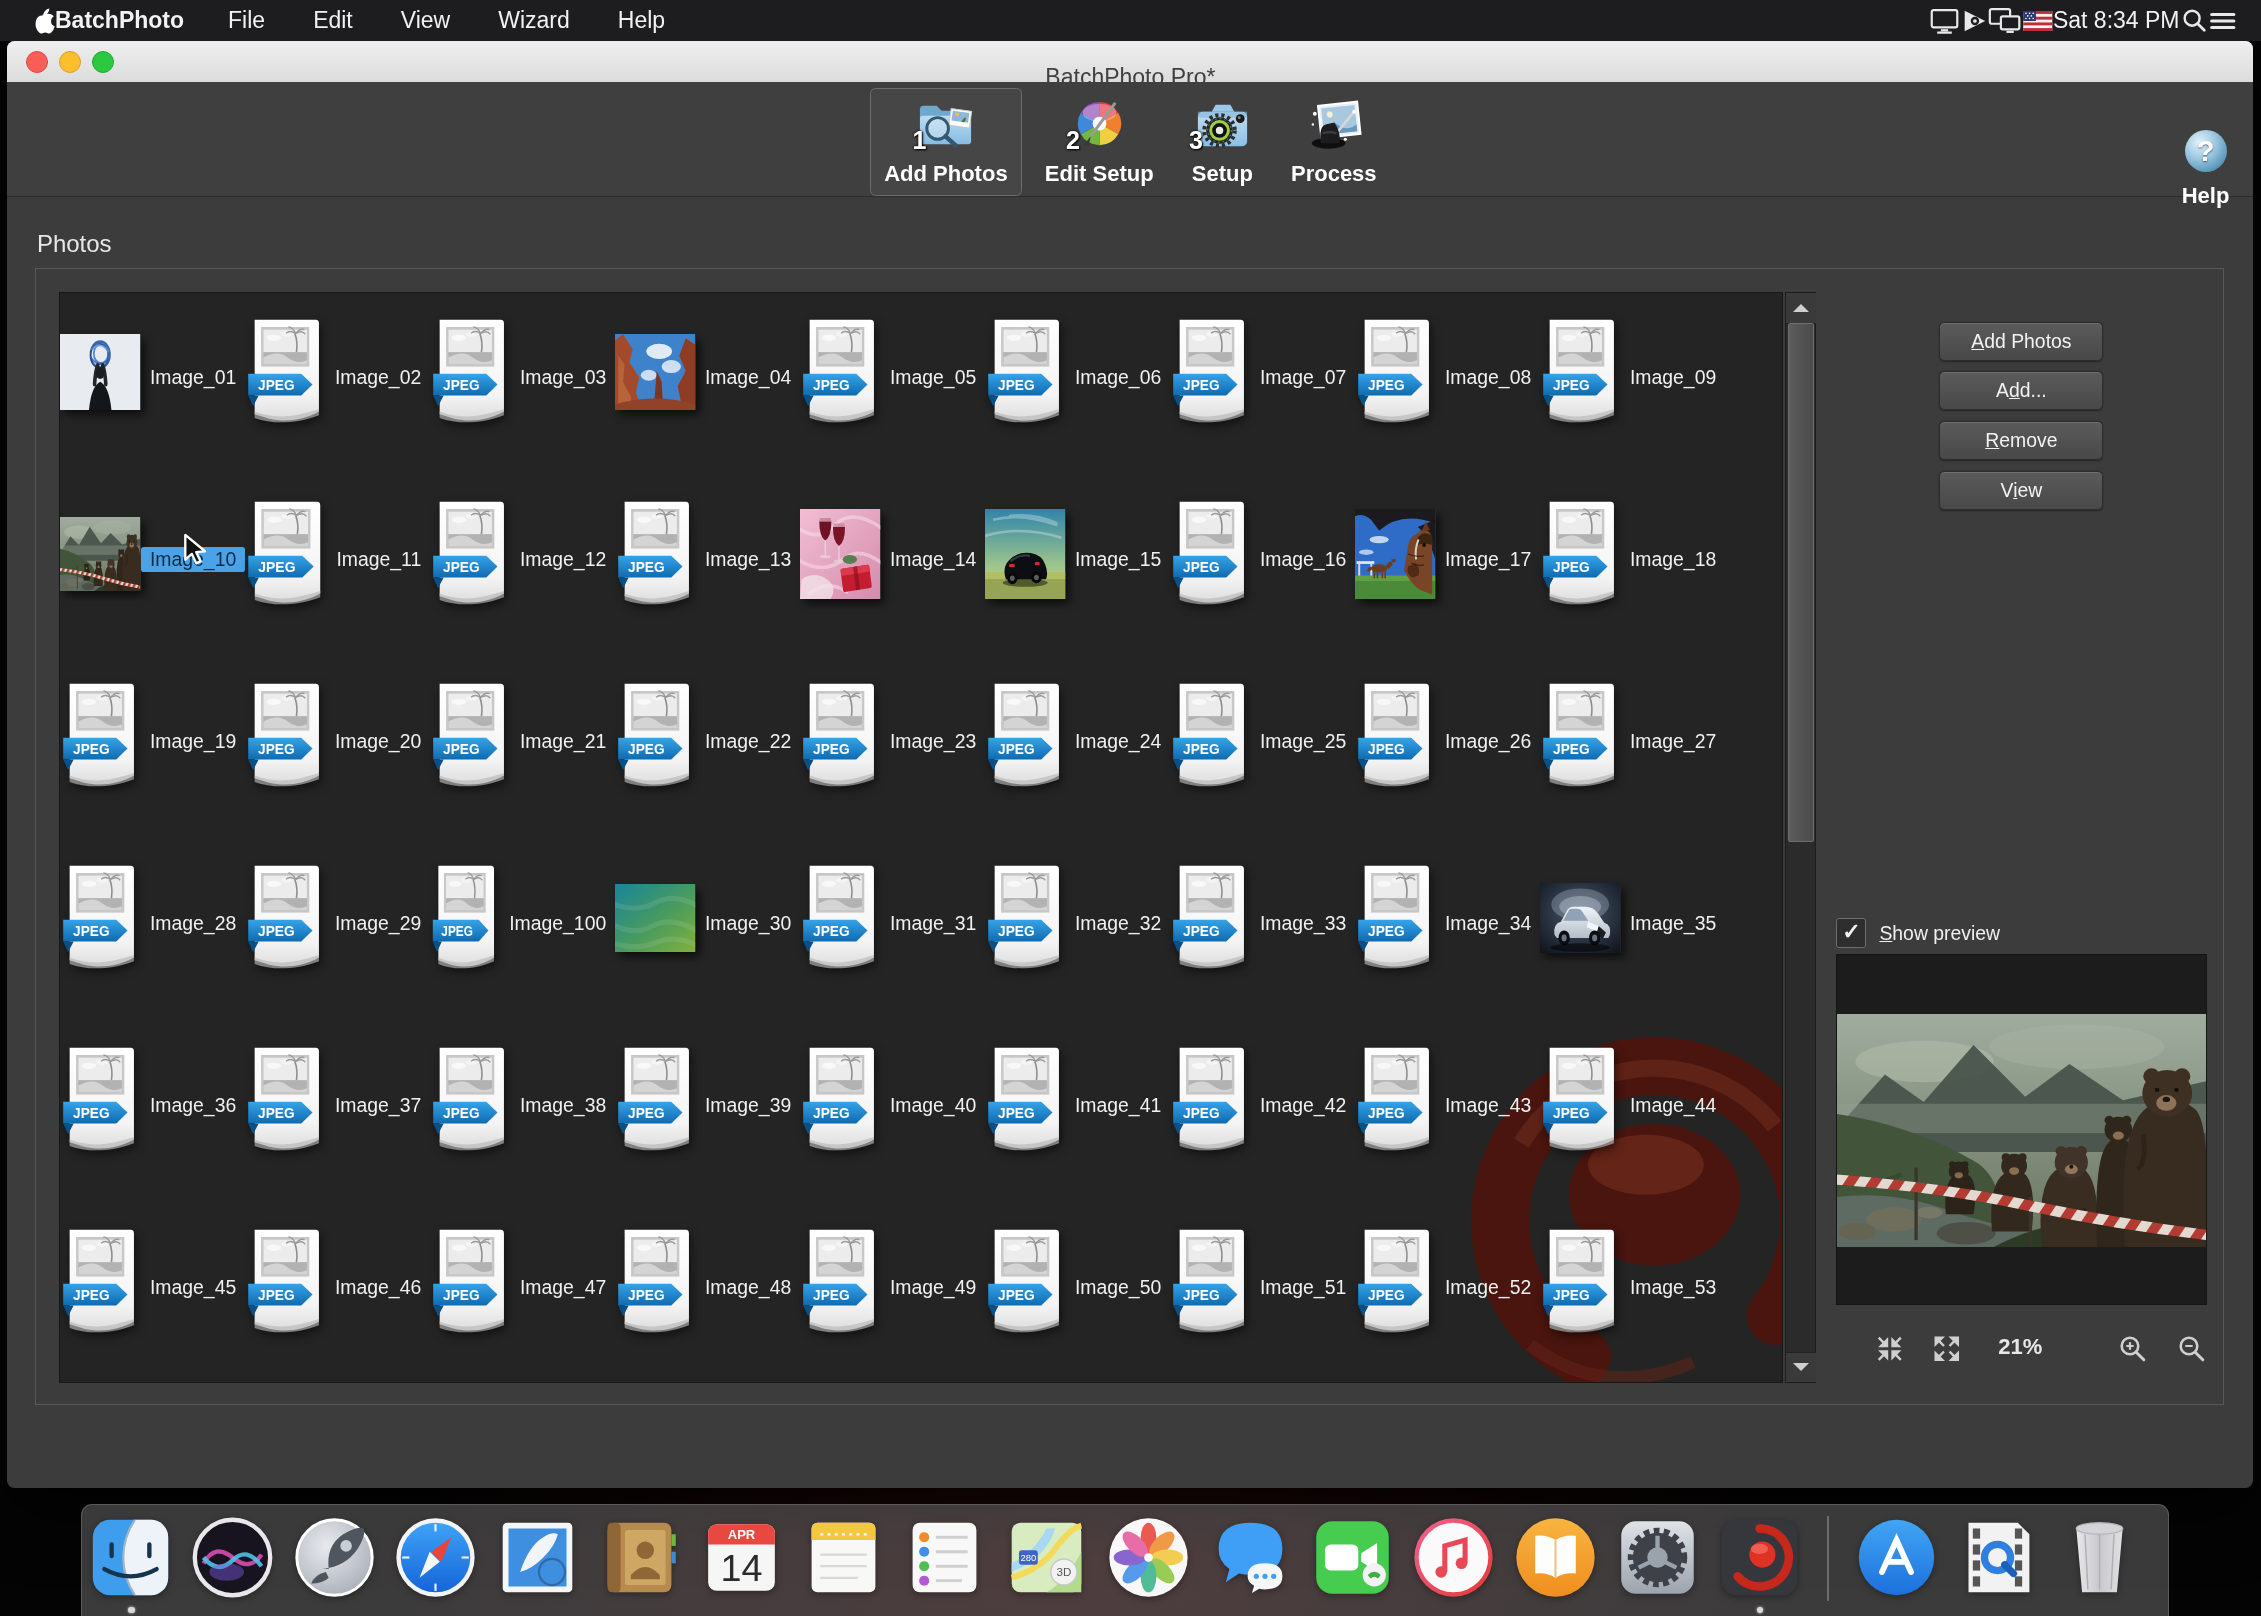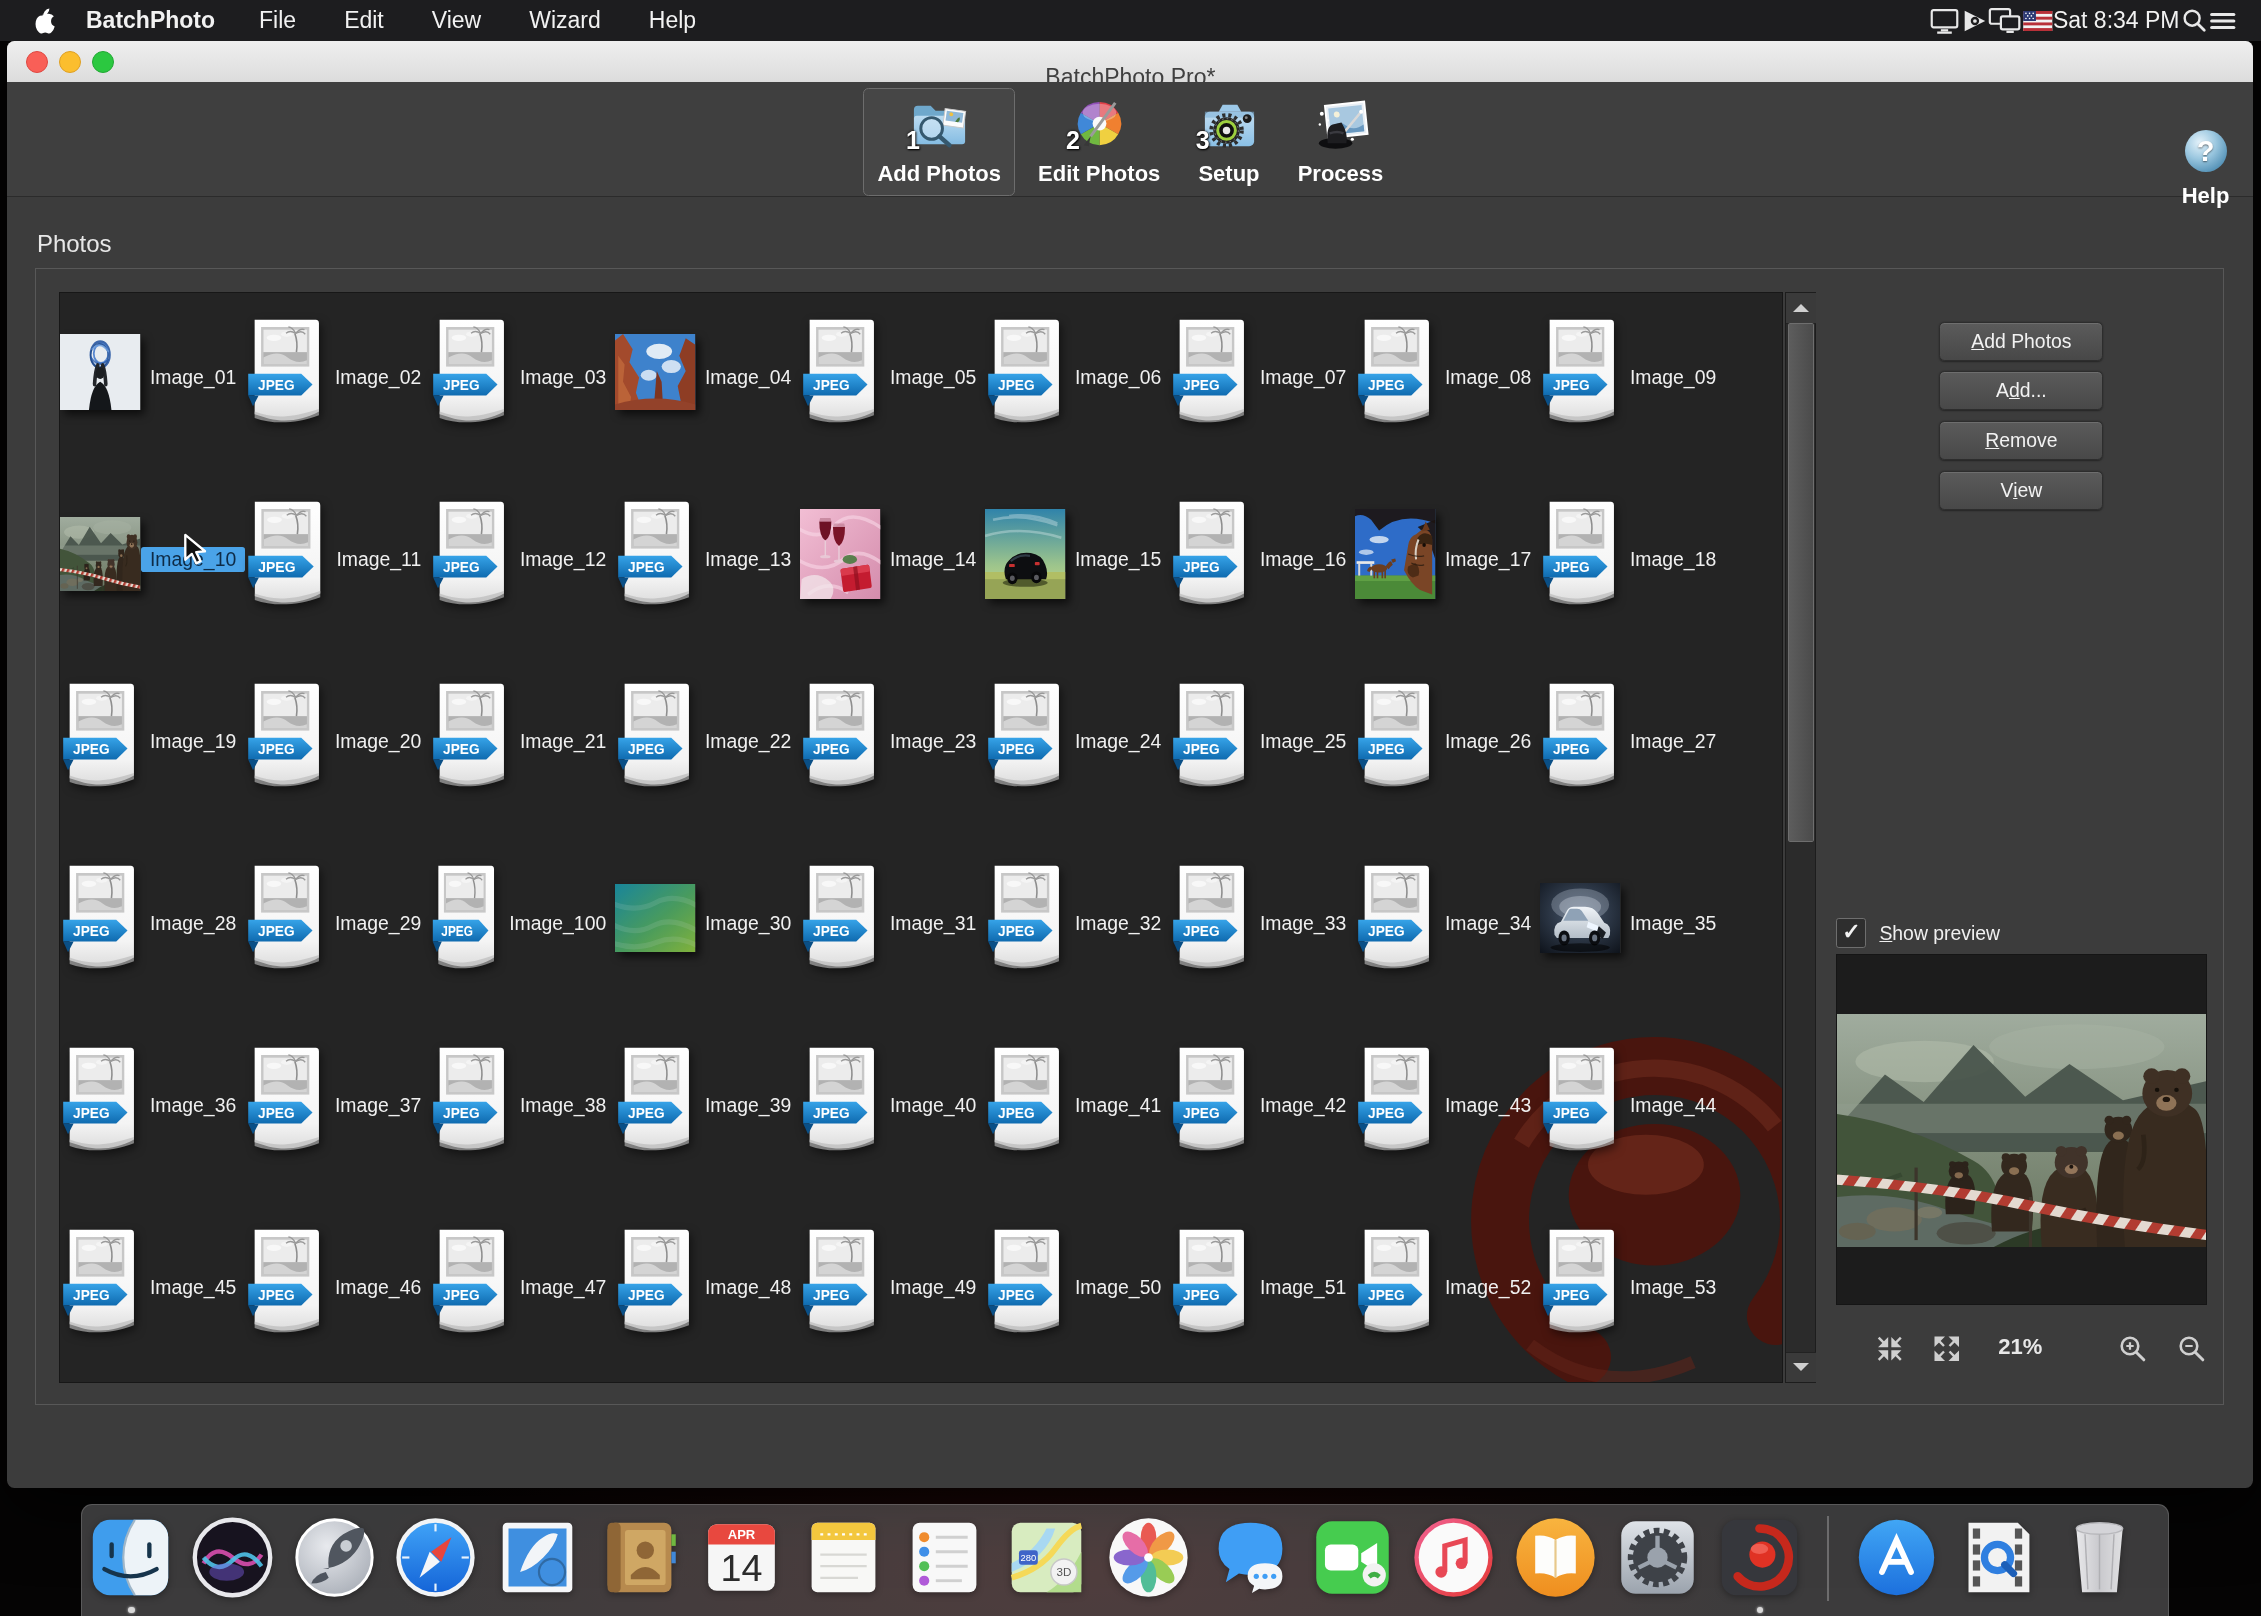--- a/index.html
+++ b/index.html
@@ -7,21 +7,21 @@
     width:2261px;height:1617px;position:relative;overflow:hidden;
     background:#050404;
     background-image:radial-gradient(1015px 388px at 48% 97%, rgba(110,18,14,.30), transparent 70%);
     font-family:"Liberation Sans", sans-serif;
     -webkit-font-smoothing:antialiased;
   }
   
   .menubar{position:absolute;left:0;top:0;width:2261px;height:41px;background:#1d1d1f;
     display:flex;align-items:center;color:#f2f2f2;font-size:23px;z-index:50;}
   .menubar .apple{margin-left:31px;width:24px;height:28px;display:flex;align-items:center;}
-  .menubar .appname{font-weight:bold;margin-left:31px;}
+  .menubar .appname{font-weight:bold;}
   .menus{display:flex;margin-left:44px;gap:48px;}
   .menu-item{cursor:default;}
   .mb-right{position:absolute;right:24px;top:0;height:41px;display:flex;align-items:center;}
   .mb-right svg{display:block;}
   .clock{font-size:23px;}
   
   .window{position:absolute;left:7.4px;top:41px;width:2246px;height:1447px;background:#3c3c3c;
     border-radius:7.4px;overflow:hidden;box-shadow:0 22px 65px rgba(0,0,0,.75);}
   .titlebar{position:absolute;left:0;top:0;width:100%;height:41px;
     background:linear-gradient(#efefef,#dcdcdc);border-bottom:0.9px solid #a8a8a8;}
@@ -513,21 +513,21 @@
    <path d="M32 30 L13 41 A22 22 0 0 1 13 19 Z" fill="#4088d8"></path>
    <path d="M32 30 L13 19 A22 22 0 0 1 32 8 Z" fill="#9050b8"></path>
               </g>
    <circle cx="32" cy="30" r="7" fill="#fafafa"></circle>
    <ellipse cx="32" cy="19" rx="17" ry="9" fill="#ffffff" opacity=".3"></ellipse>
    <line x1="48" y1="9" x2="23" y2="43" stroke="#9a9a9a" stroke-width="3"></line>
    <path d="M23 43 l-7 9 5 1 z" fill="#383838"></path>
             </svg>
             <span class="tb-badge">2</span>
           </div>
-  <div class="tb-label">Edit Photos</div>
+  <div class="tb-label">Edit Setup</div>
         </div>
         <div class="tb-item">
           <div class="tb-icon">
             <svg viewBox="0 0 64 64">
    <path d="M21 18 l4 -7 h15 l4 7 z" fill="#9cc8e8"></path>
    <rect x="7" y="18" width="50" height="35" rx="5" fill="url(#g-cam)"></rect>
    <rect x="7" y="18" width="50" height="6" fill="#7fb2d8" opacity=".6"></rect>
    <circle cx="50" cy="25" r="4.5" fill="#1c1c1c"></circle>
               <circle cx="49" cy="24" r="1.5" fill="#888"></circle>
    <circle cx="29" cy="37" r="15.5" fill="none" stroke="#2e2e2e" stroke-width="4" stroke-dasharray="3.2 3"></circle>

